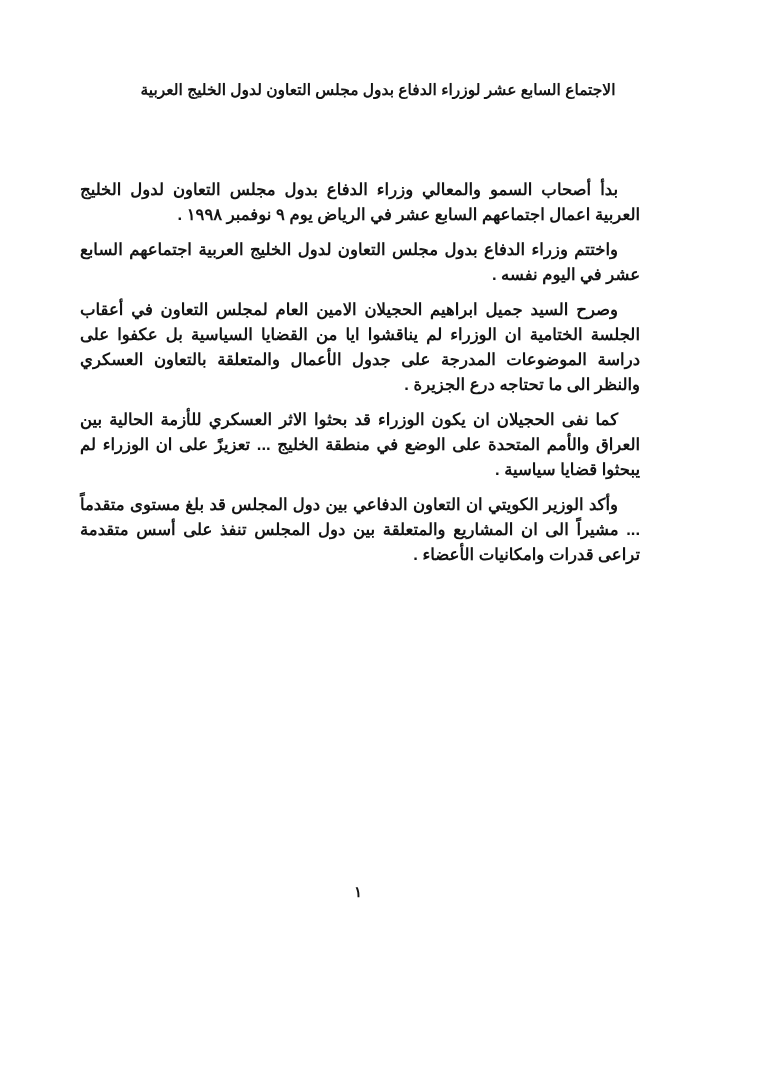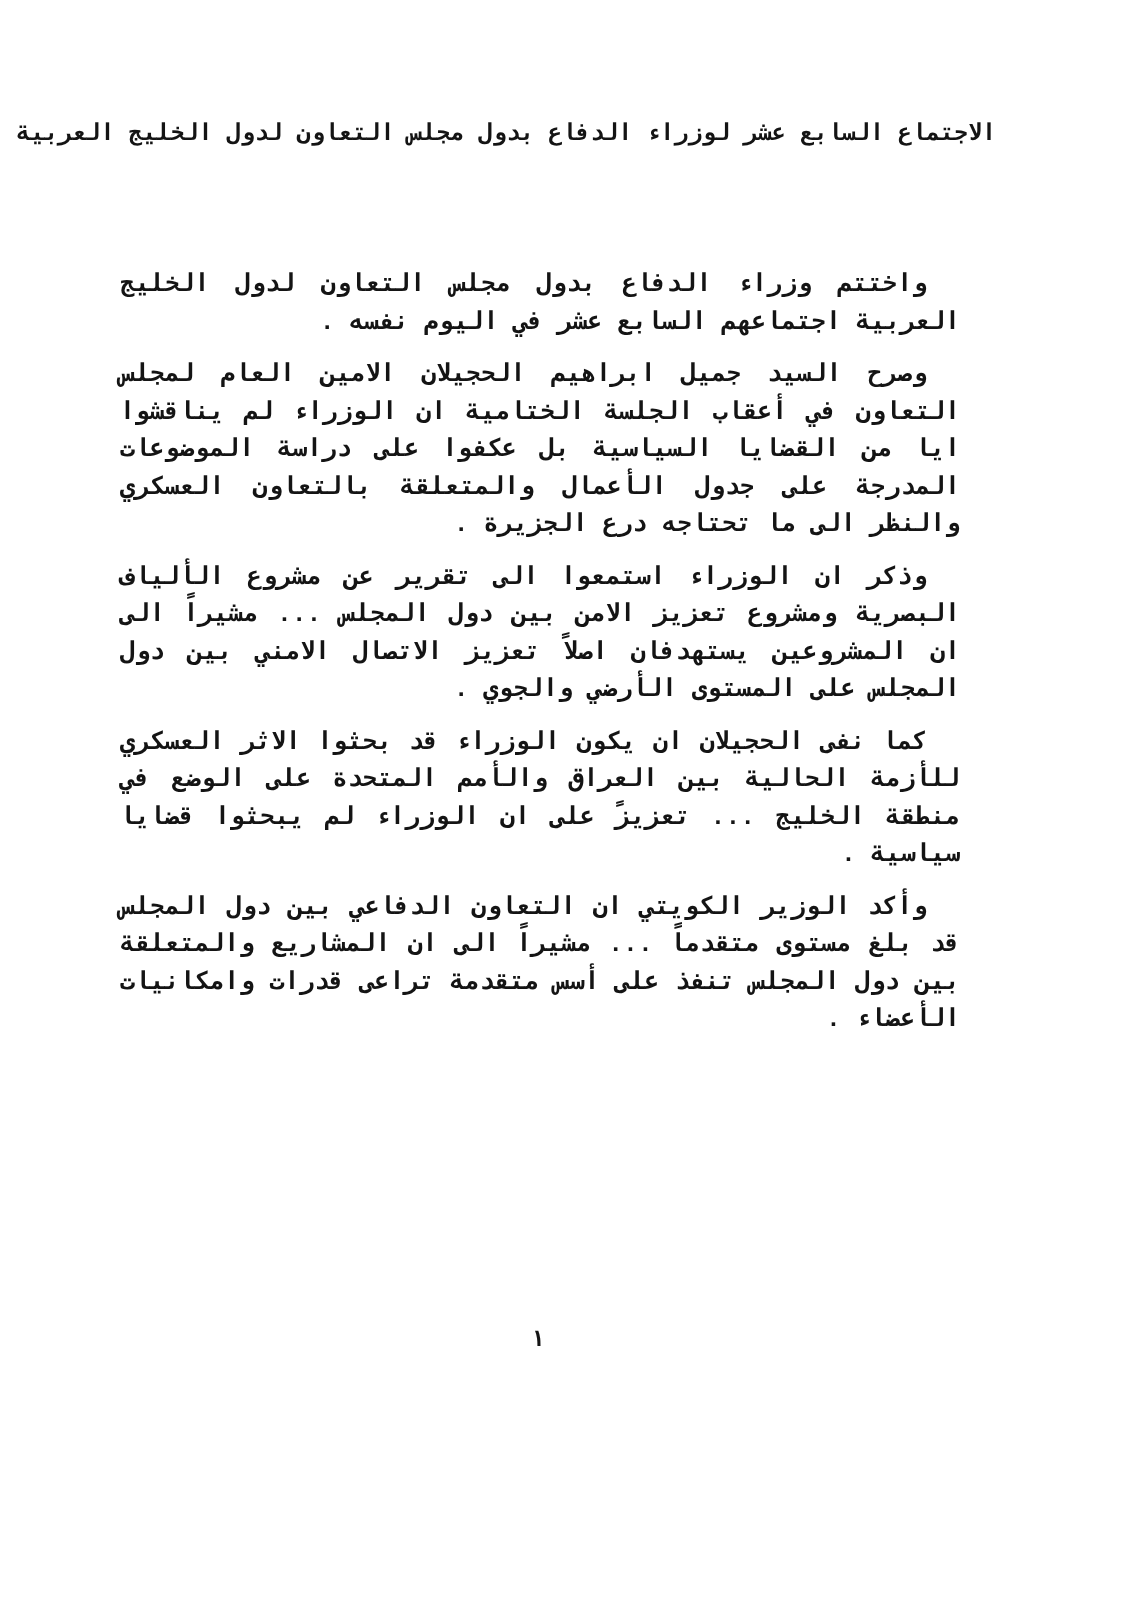--- a/index.html
+++ b/index.html
@@ -6,21 +6,21 @@
     margin: 0;
     padding: 0;
     background: #ffffff;
   }
   .page {
     position: relative;
     width: 762px;
     height: 1081px;
     background: #ffffff;
     overflow: hidden;
-    font-family: Liberation Mono, monospace;
+    font-family: Liberation Sans, sans-serif;
     color: #141414;
   }
   .title-block {
     position: absolute;
     top: 72px;
     left: 92px;
     right: 98px;
     direction: rtl;
     text-align: center;
     font-weight: bold;
@@ -61,22 +61,22 @@
 </head>
 <body>
 
 <div class="page">
 
   <div class="title-block">
     <span class="title-line">الاجتماع السابع عشر لوزراء الدفاع بدول مجلس التعاون لدول الخليج العربية</span>
   </div>
 
   <div class="body-text">
+    <p>بدأ أصحاب السمو والمعالي وزراء الدفاع بدول مجلس التعاون لدول الخليج العربية اعمال اجتماعهم السابع عشر في الرياض يوم ٩ نوفمبر ١٩٩٨ .</p>
     <p>واختتم وزراء الدفاع بدول مجلس التعاون لدول الخليج العربية اجتماعهم السابع عشر في اليوم نفسه .</p>
     <p>وصرح السيد جميل ابراهيم الحجيلان الامين العام لمجلس التعاون في أعقاب الجلسة الختامية ان الوزراء لم يناقشوا ايا من القضايا السياسية بل عكفوا على دراسة الموضوعات المدرجة على جدول الأعمال والمتعلقة بالتعاون العسكري والنظر الى ما تحتاجه درع الجزيرة .</p>
-    <p>وذكر ان الوزراء استمعوا الى تقرير عن مشروع الألياف البصرية ومشروع تعزيز الامن بين دول المجلس ... مشيراً الى ان المشروعين يستهدفان اصلاً تعزيز الاتصال الامني بين دول المجلس على المستوى الأرضي والجوي .</p>
     <p>كما نفى الحجيلان ان يكون الوزراء قد بحثوا الاثر العسكري للأزمة الحالية بين العراق والأمم المتحدة على الوضع في منطقة الخليج ... تعزيزً على ان الوزراء لم يبحثوا قضايا سياسية .</p>
     <p>وأكد الوزير الكويتي ان التعاون الدفاعي بين دول المجلس قد بلغ مستوى متقدماً ... مشيراً الى ان المشاريع والمتعلقة بين دول المجلس تنفذ على أسس متقدمة تراعى قدرات وامكانيات الأعضاء .</p>
   </div>
 
   <div class="page-number">١</div>
 
 </div>
 
 </body></html>

